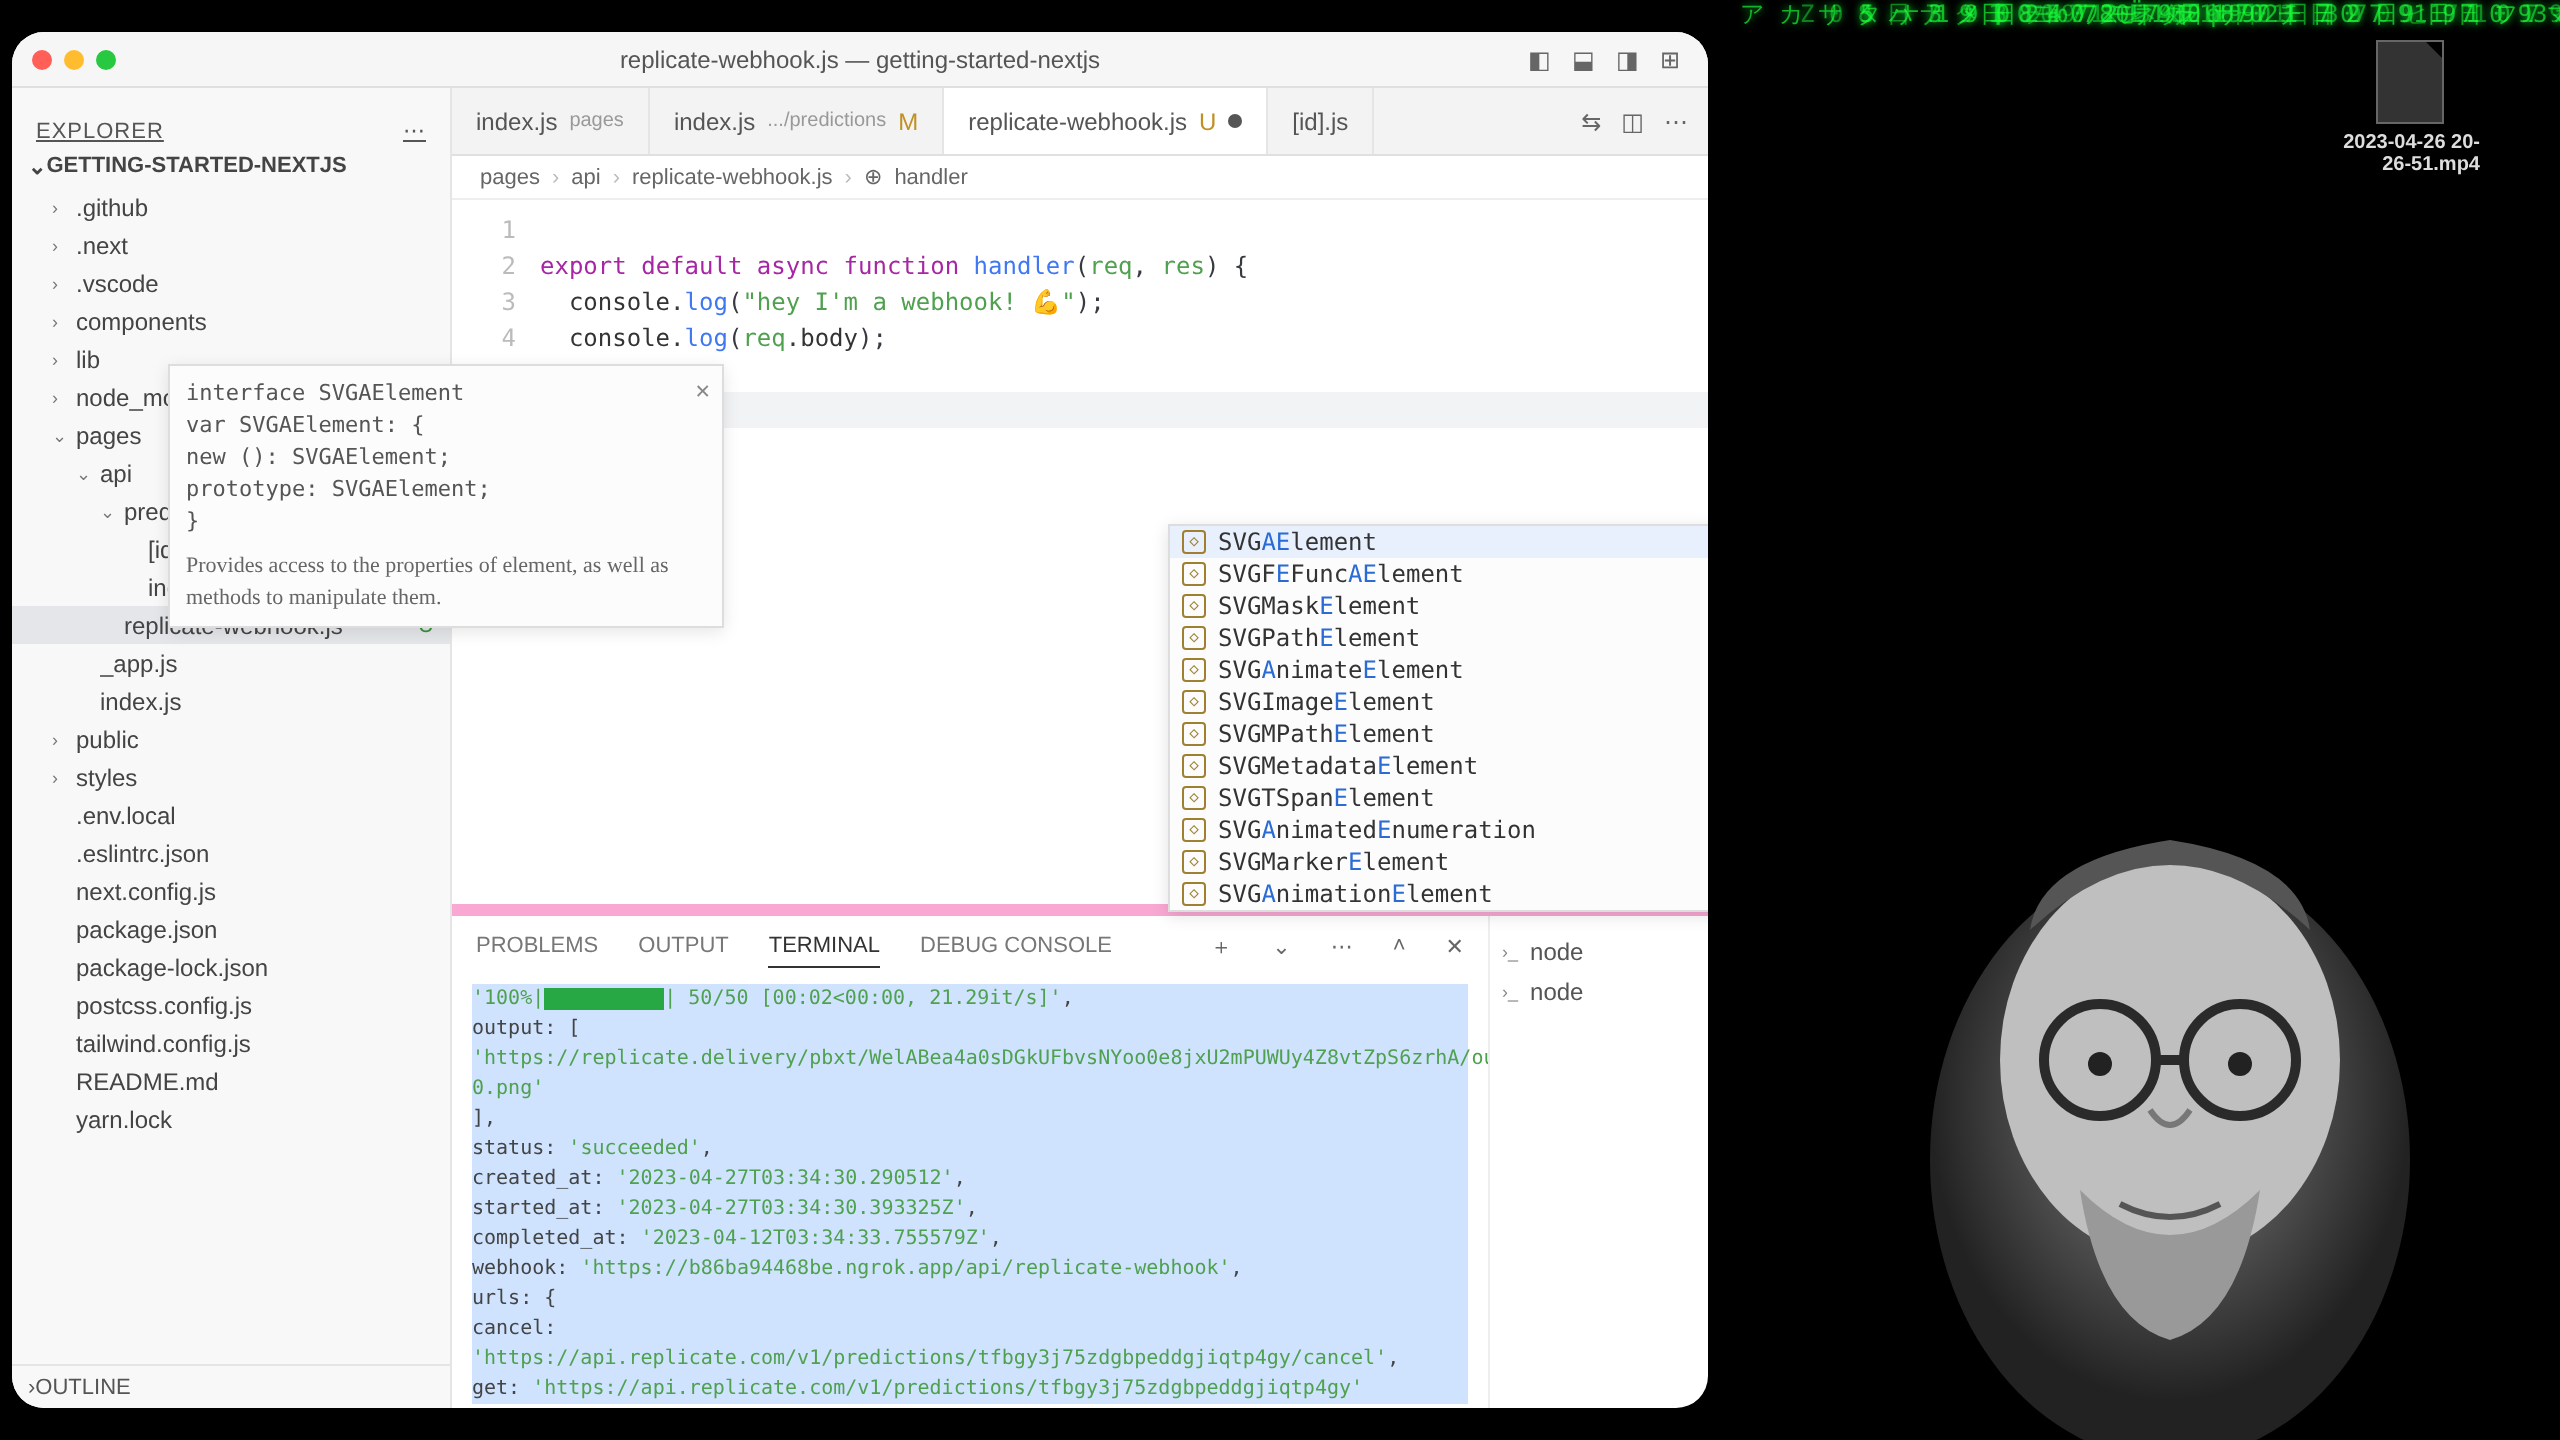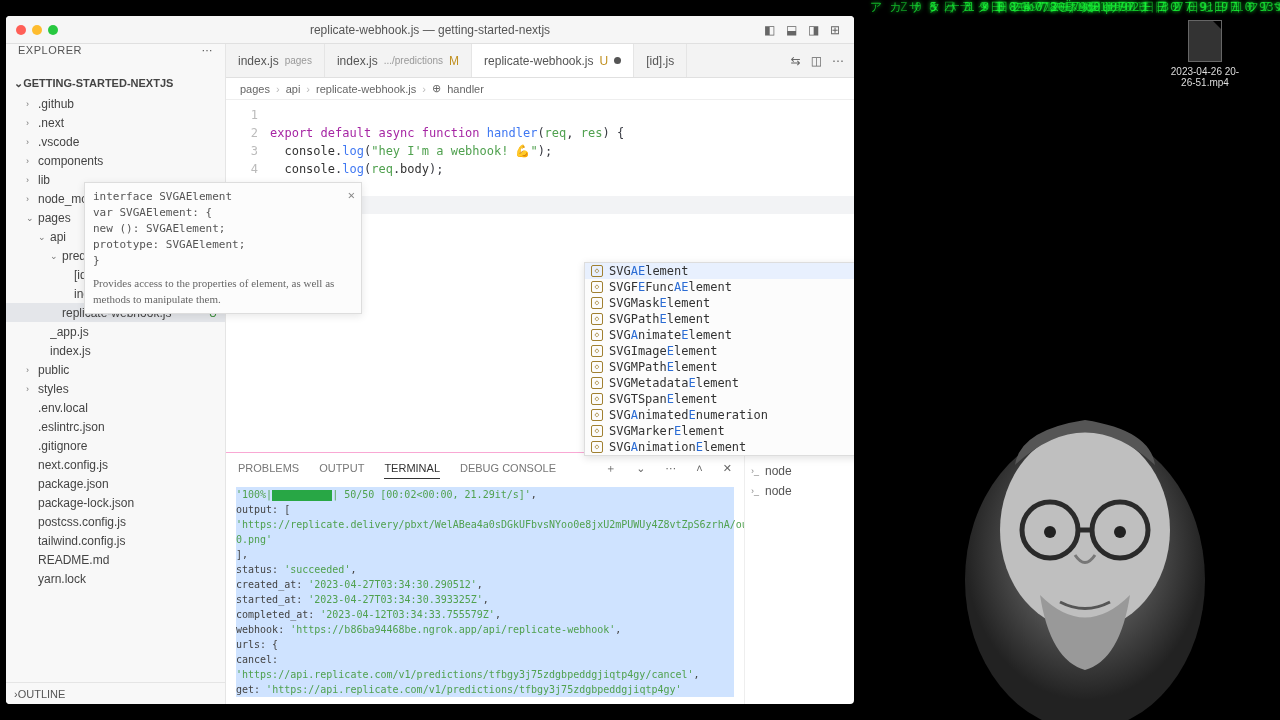--- a/index.html
+++ b/index.html
@@ -2,34 +2,34 @@
 <html><head>
 <meta charset="utf-8">
 <style>
 * { margin: 0; padding: 0; box-sizing: border-box; }
 body { font-family: -apple-system, "Helvetica Neue", sans-serif; background: #000; width: 1280px; height: 720px; overflow: hidden; position: relative; }
 .desktop { position: absolute; inset: 0; background: #000; }
 .matrix { position:absolute; right:0; top:0; width:420px; height:720px; background:#000; overflow:hidden; }
 .matrix-col { position:absolute; top:0; color:#1aff3a; font-family:monospace; font-size:12px; line-height:14px; white-space:pre; text-shadow:0 0 4px #1aff3a; opacity:.7; }
 .face{position:absolute;right:30px;bottom:0;width:330px;height:340px;}
 .face svg{width:100%;height:100%;}
-.file-ico{position:absolute;right:40px;top:20px;width:70px;text-align:center;color:#ddd;font-size:10px;}
+.file-ico{position:absolute;right:40px;top:20px;width:70px;text-align:right;color:#ddd;font-size:10px;font-weight:bold;}
 .file-ico .icon{width:34px;height:42px;background:#333;border:1px solid #666;margin:0 auto 4px;position:relative;}
 .file-ico .icon:before{content:"";position:absolute;top:0;right:0;border-style:solid;border-width:0 8px 8px 0;border-color:transparent #000 transparent transparent;}
-.vscode { position:absolute; left:6px; top:16px; width:848px; height:688px; background:#fff; border-radius:4px; box-shadow:0 8px 30px rgba(0,0,0,.4); display:flex; flex-direction:column; overflow:hidden; font-size:12px; color:#333; }
+.vscode { position:absolute; left:6px; top:16px; width:848px; height:688px; background:#fff; border-radius:16px; box-shadow:0 8px 30px rgba(0,0,0,.4); display:flex; flex-direction:column; overflow:hidden; font-size:12px; color:#333; }
 .titlebar{height:28px;background:#f6f6f6;border-bottom:1px solid #e0e0e0;display:flex;align-items:center;padding:0 10px;position:relative;}
 .traffic{display:flex;gap:6px;}
 .dot{width:10px;height:10px;border-radius:50%;}
 .r{background:#ff5f57}.y{background:#febc2e}.g{background:#28c840}
 .titlebar .title{position:absolute;left:50%;transform:translateX(-50%);color:#555;font-size:12px;}
 .titlebar .right{margin-left:auto;display:flex;gap:8px;color:#666;}
 .ticon{width:14px;height:14px;display:inline-block;}
 .body{flex:1;display:flex;min-height:0;}
 .sidebar{width:220px;background:#f8f8f8;border-right:1px solid #e5e5e5;display:flex;flex-direction:column;font-size:12px;color:#444;position:relative;}
-.side-head{height:28px;display:flex;align-items:flex-start;padding:0 12px;color:#555;font-size:11px;letter-spacing:.5px;}
+.side-head{height:28px;display:flex;align-items:flex-end;padding:0 12px;color:#555;font-size:11px;letter-spacing:.5px;text-decoration:underline;}
 .side-head .more{margin-left:auto;}
 .proj{height:22px;display:flex;align-items:center;padding:0 8px;font-weight:600;font-size:11px;}
 .tree{flex:1;overflow:auto;padding-bottom:4px;}
 .node{height:19px;display:flex;align-items:center;padding-left:8px;cursor:pointer;}
 .node.selected{background:#e4e6ea;}
 .node .chev{width:12px;color:#777;font-size:9px;}
 .node .label{flex:1;white-space:nowrap;overflow:hidden;text-overflow:ellipsis;}
 .node .badge{margin-right:8px;color:#3a8f3a;font-size:11px;}
 .ind1{padding-left:20px}.ind2{padding-left:32px}.ind3{padding-left:44px}.ind4{padding-left:56px}
 .outline{height:22px;border-top:1px solid #e5e5e5;display:flex;align-items:center;padding:0 8px;font-size:11px;color:#555;}
@@ -50,21 +50,21 @@
 .kw{color:#a626a4}.fn{color:#4078f2}.id{color:#50a14f}.str{color:#50a14f}.pn{color:#383a42}
 .line5{background:#f2f3f5;display:inline-block;width:100%;}
 .hover-pop{position:absolute;left:78px;top:166px;width:278px;background:#fcfcfc;border:1px solid #ddd;box-shadow:0 2px 8px rgba(0,0,0,.1);font-family:Menlo,monospace;font-size:11px;line-height:16px;padding:6px 8px;color:#555;z-index:5;}
 .hover-pop .close{position:absolute;top:4px;right:6px;color:#888;cursor:pointer;font-size:12px;}
 .hover-pop .desc{font-family:-apple-system;margin-top:6px;color:#666;}
 .suggest{position:absolute;left:358px;top:162px;width:376px;background:#fcfcfc;border:1px solid #ddd;box-shadow:0 2px 8px rgba(0,0,0,.12);font-family:Menlo,monospace;font-size:12px;z-index:6;max-height:200px;overflow:auto;}
 .sugg-row{height:16px;display:flex;align-items:center;padding:0 6px;gap:6px;}
 .sugg-row.sel{background:#e8f0fe;}
 .sugg-ico{width:12px;height:12px;border:1px solid #a08030;border-radius:2px;font-size:8px;line-height:10px;text-align:center;color:#a08030;}
 .sugg-row .hl{color:#2b6cd4;}
-.panel{height:252px;border-top:1px solid #f9a8d4;display:flex;min-height:0;}
+.panel{height:252px;border-top:6px solid #f9a8d4;display:flex;min-height:0;}
 .panel-main{flex:1;display:flex;flex-direction:column;min-width:0;}
 .panel-tabs{height:30px;display:flex;align-items:center;padding:0 12px;gap:20px;font-size:11px;color:#777;}
 .panel-tabs .pt{cursor:pointer;padding:4px 0;}
 .panel-tabs .pt.active{color:#333;border-bottom:1px solid #333;}
 .panel-tabs .spacer{flex:1;}
 .panel-tabs .picon{color:#666;cursor:pointer;}
 .terminal{flex:1;overflow:auto;background:#fff;font-family:Menlo,monospace;font-size:10px;line-height:15px;padding:4px 10px;color:#444;}
 .terminal .sel{background:#cfe3ff;}.t-str{color:#50a14f}.t-null{color:#a626a4}
 .bar{display:inline-block;width:60px;height:11px;background:#28a745;vertical-align:middle;}
 .panel-side{width:110px;border-left:1px solid #eee;padding:8px 6px;font-size:12px;color:#555;}
@@ -213,24 +213,20 @@
             <div class="node ind1">
               <span class="chev"></span>
               <span class="label">.env.local</span>
             </div>
             <div class="node ind1">
               <span class="chev"></span>
               <span class="label">.eslintrc.json</span>
             </div>
             <div class="node ind1">
               <span class="chev"></span>
-              <span class="label">.gitignore</span>
-            </div>
-            <div class="node ind1">
-              <span class="chev"></span>
               <span class="label">next.config.js</span>
             </div>
             <div class="node ind1">
               <span class="chev"></span>
               <span class="label">package.json</span>
             </div>
             <div class="node ind1">
               <span class="chev"></span>
               <span class="label">package-lock.json</span>
             </div>

